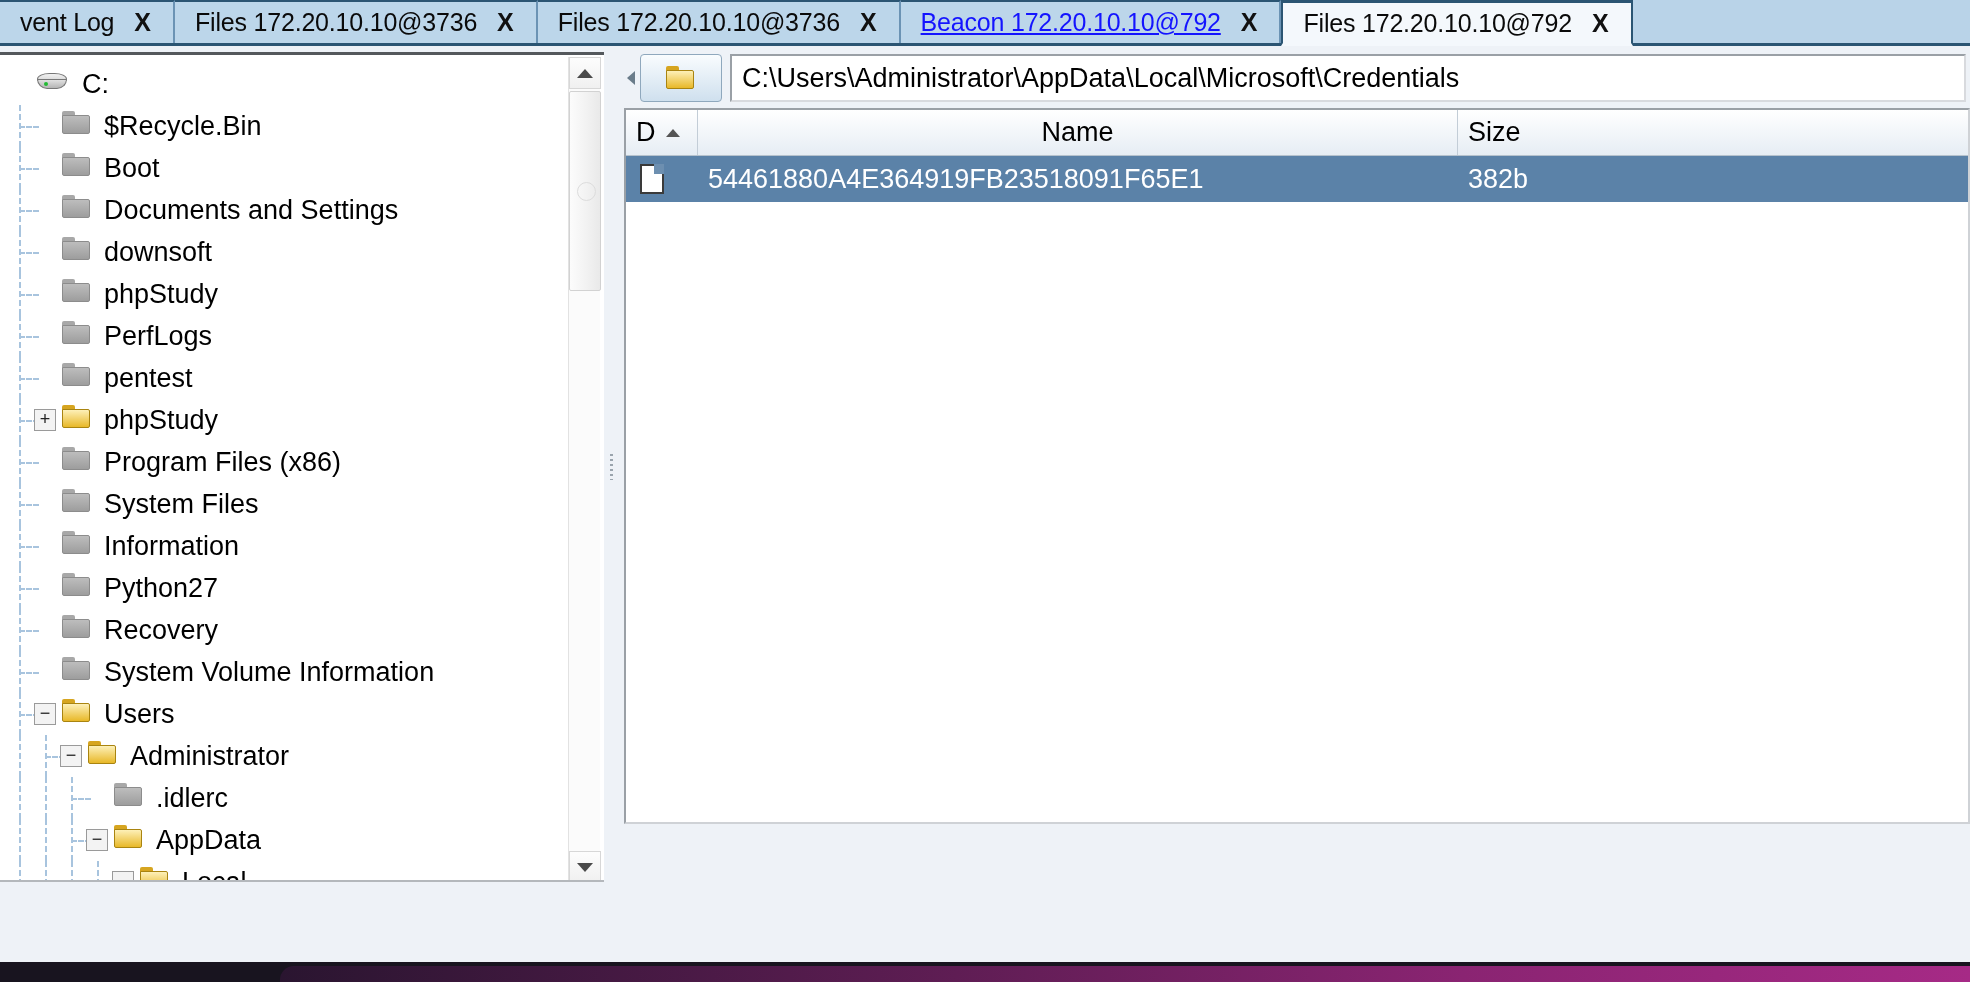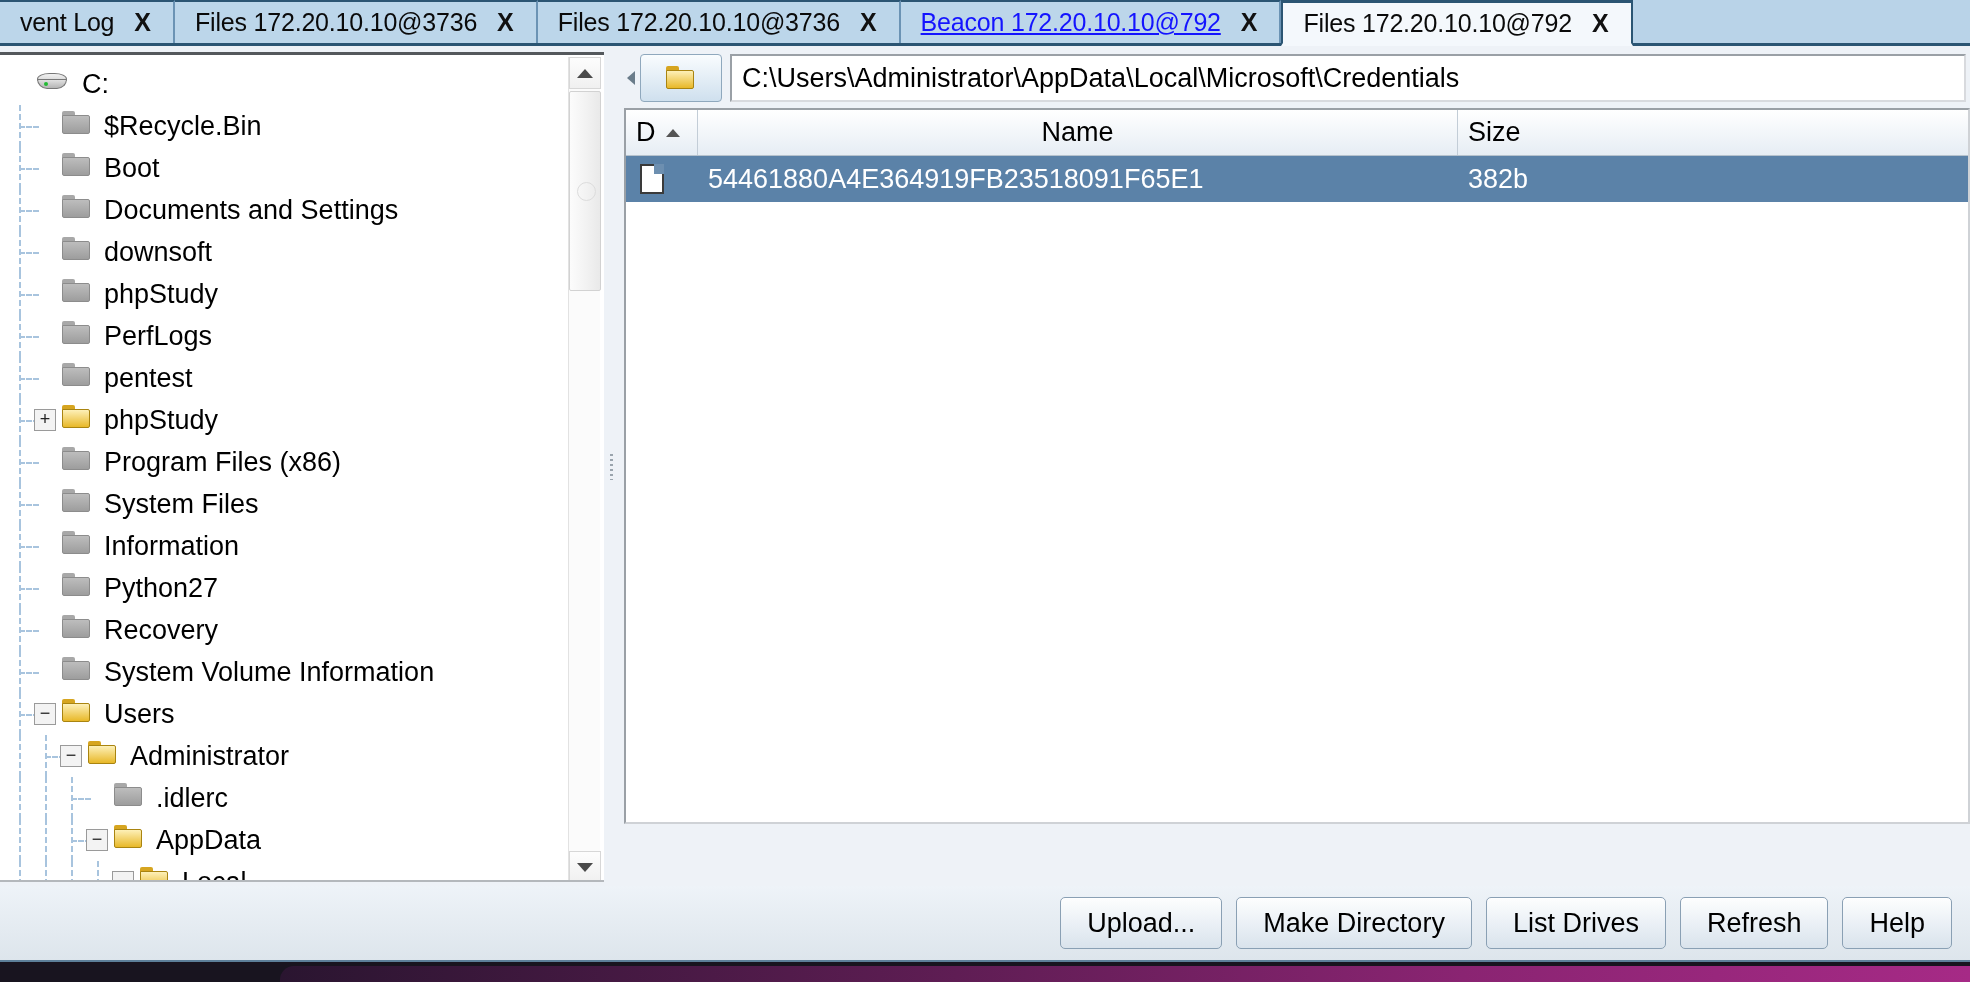--- a/index.html
+++ b/index.html
@@ -687,25 +687,18 @@
               </div>
               <div class="td col-name">54461880A4E364919FB23518091F65E1</div>
               <div class="td col-size">382b</div>
             </div>
           </div>
       </div>
 
     </div>
   </div>
 
-  <div class="buttonbar" id="buttonbar">
-      <button class="btn">Upload...</button>
-      <button class="btn">Make Directory</button>
-      <button class="btn">List Drives</button>
-      <button class="btn">Refresh</button>
-      <button class="btn">Help</button>
-    </div>
 
   <div class="taskbar">
     <div class="tb-grad"></div>
   </div>
 
 </div>
 
 </body></html>

